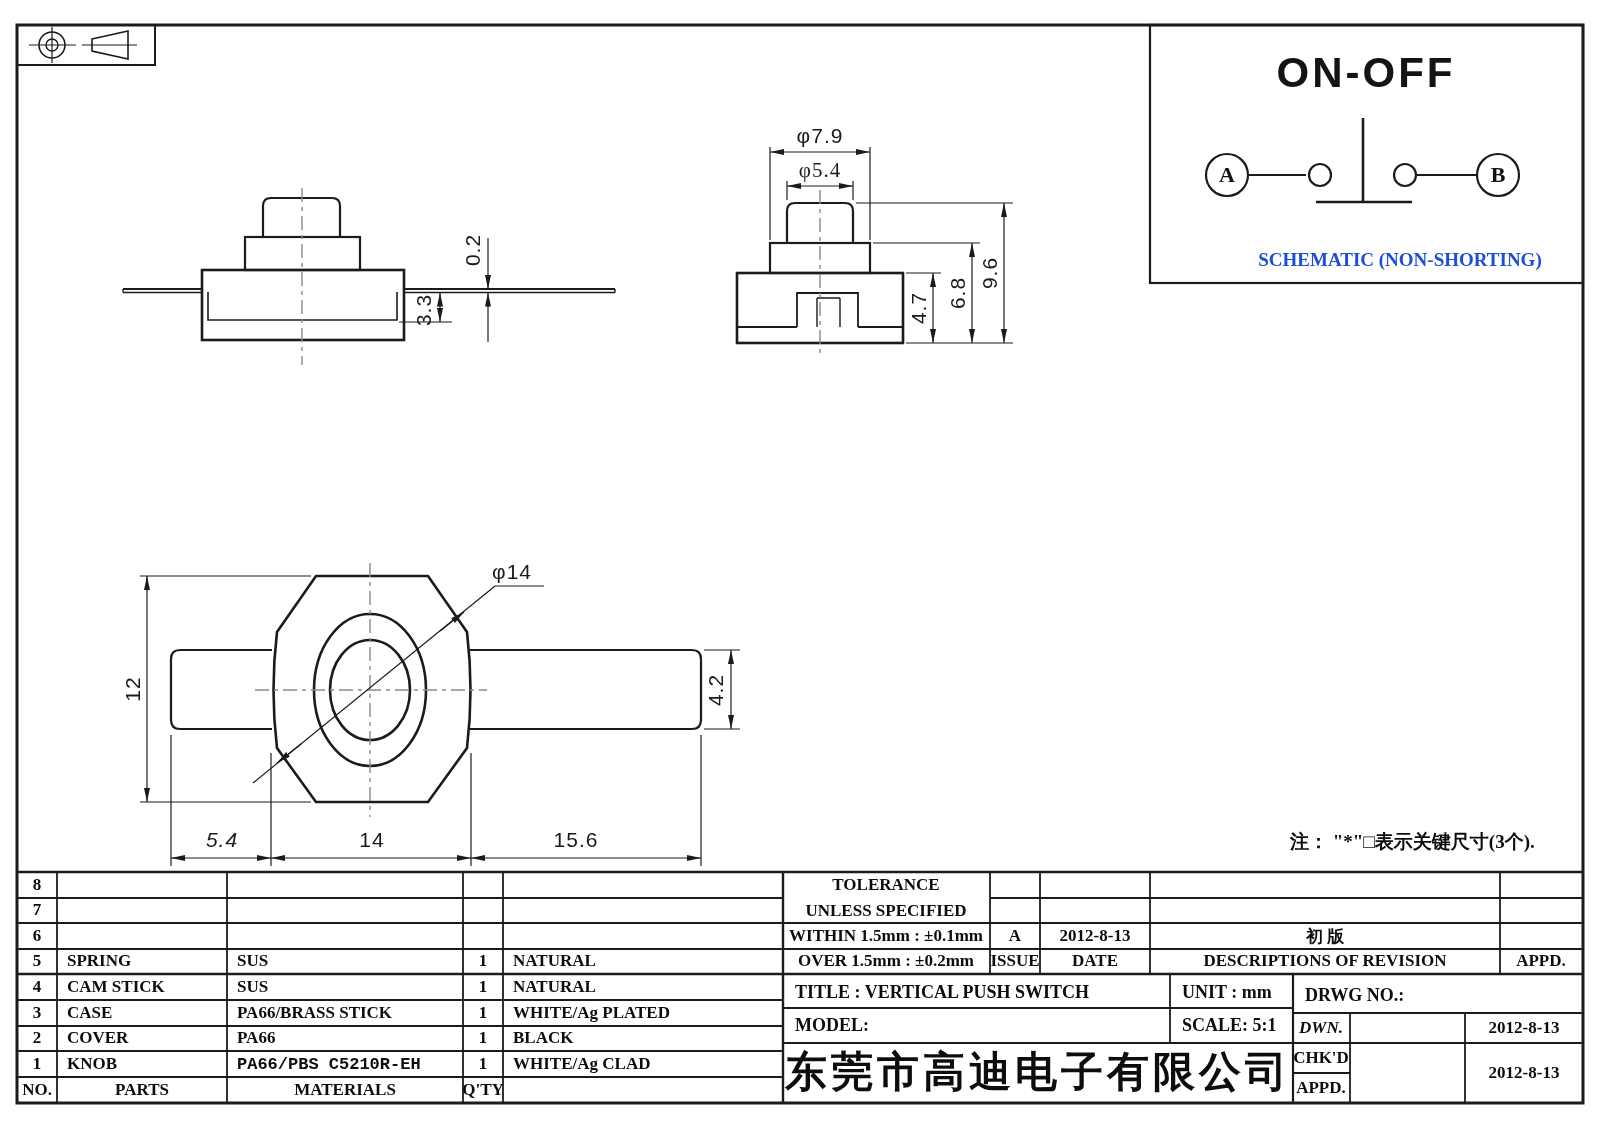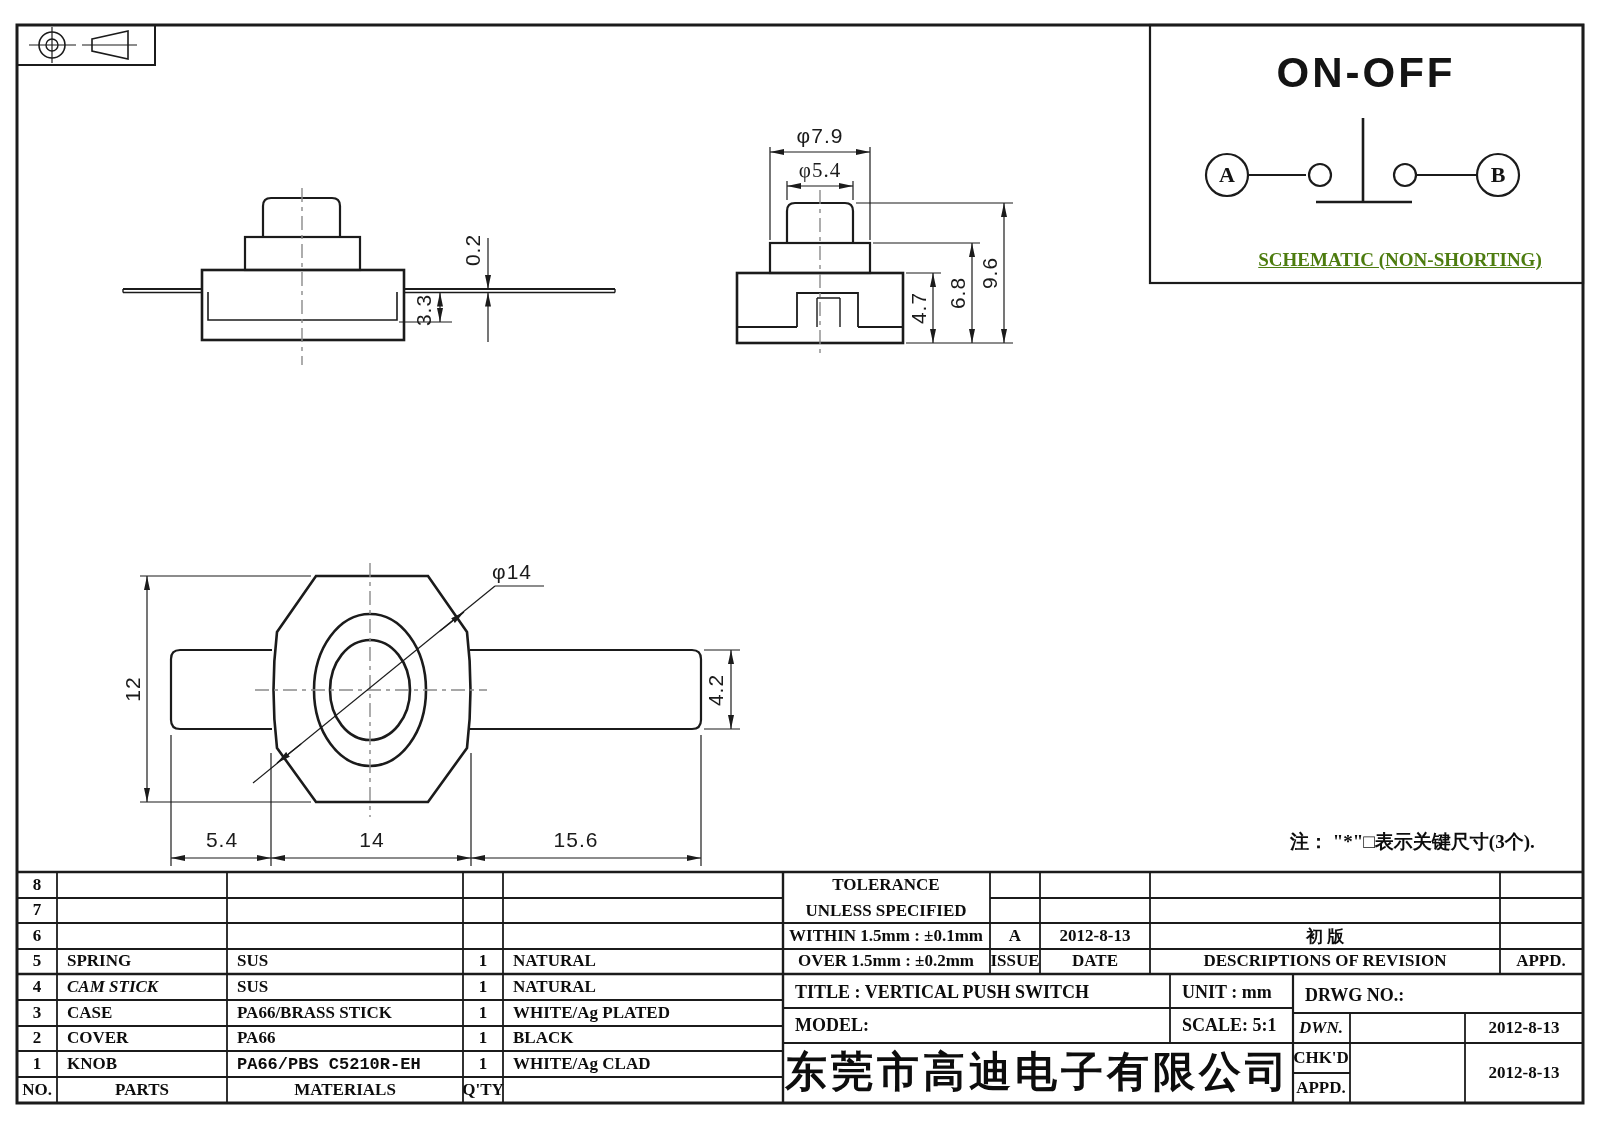--- a/index.html
+++ b/index.html
@@ -7,21 +7,21 @@
         font-family:"Liberation Sans",sans-serif;color:#111;}
   svg{position:absolute;left:0;top:0;}
   .c{position:absolute;transform:translate(-50%,-50%);white-space:nowrap;}
   .l{position:absolute;transform:translate(0,-50%);white-space:nowrap;}
   .r{position:absolute;transform:translate(-50%,-50%) rotate(-90deg);white-space:nowrap;}
   .dim{font:21px "Liberation Sans",sans-serif;color:#1b1b1b;letter-spacing:1px;}
   .tbl{font:bold 17px "Liberation Serif",serif;color:#0d0d0d;}
   .tbl2{font:bold 18px "Liberation Serif",serif;color:#0d0d0d;}
   .onoff{font:bold 42px "Liberation Sans",sans-serif;letter-spacing:3px;color:#141414;}
   .ab{font:bold 22px "Liberation Serif",serif;color:#141414;}
-  .schem{font:bold 19px "Liberation Serif",serif;color:#4d7c0f;text-decoration:underline;}
+  .schem{font:bold 19px "Liberation Serif",serif;color:#1d4ed8;}
   .note{font:bold 19px "Liberation Serif",serif;color:#0d0d0d;}
   .company{font:bold 42px "Liberation Sans",sans-serif;color:#0d0d0d;letter-spacing:4px;}
 </style>
 </head>
 <body>
 
 <div id="page">
 
   <svg width="1600" height="1131" viewBox="0 0 1600 1131">
     <defs>
@@ -213,36 +213,36 @@
 
   <div class="c dim" style="left:820px;top:136px;">φ7.9</div>
   <div class="c dim" style="left:820px;top:170px;font-family:Liberation Serif, serif;">φ5.4</div>
   <div class="r dim" style="left:919px;top:308px;">4.7</div>
   <div class="r dim" style="left:958px;top:293px;">6.8</div>
   <div class="r dim" style="left:990px;top:273px;">9.6</div>
 
   <div class="r dim" style="left:133px;top:689px;">12</div>
   <div class="c dim" style="left:512px;top:572px;">φ14</div>
   <div class="r dim" style="left:716px;top:690px;">4.2</div>
-  <div class="c dim" style="left:222px;top:840px;">5.4</div>
+  <div class="c dim" style="left:222px;top:840px;font-style:italic;">5.4</div>
   <div class="c dim" style="left:372px;top:840px;">14</div>
   <div class="c dim" style="left:576px;top:840px;">15.6</div>
 
   <div class="l note" style="left:1290px;top:842px;">注： "*"□表示关键尺寸(3个).</div>
 
   <div class="c tbl" style="left:37px;top:885px;">8</div>
   <div class="c tbl" style="left:37px;top:910px;">7</div>
   <div class="c tbl" style="left:37px;top:936px;">6</div>
   <div class="c tbl" style="left:37px;top:961px;">5</div>
   <div class="l tbl" style="left:67px;top:961px;">SPRING</div>
   <div class="l tbl" style="left:237px;top:961px;">SUS</div>
   <div class="c tbl" style="left:483px;top:961px;">1</div>
   <div class="l tbl" style="left:513px;top:961px;">NATURAL</div>
   <div class="c tbl" style="left:37px;top:987px;">4</div>
-  <div class="l tbl" style="left:67px;top:987px;font-style:italic;">CAM STICK</div>
+  <div class="l tbl" style="left:67px;top:987px;">CAM STICK</div>
   <div class="l tbl" style="left:237px;top:987px;">SUS</div>
   <div class="c tbl" style="left:483px;top:987px;">1</div>
   <div class="l tbl" style="left:513px;top:987px;">NATURAL</div>
   <div class="c tbl" style="left:37px;top:1013px;">3</div>
   <div class="l tbl" style="left:67px;top:1013px;">CASE</div>
   <div class="l tbl" style="left:237px;top:1013px;">PA66/BRASS STICK</div>
   <div class="c tbl" style="left:483px;top:1013px;">1</div>
   <div class="l tbl" style="left:513px;top:1013px;">WHITE/Ag PLATED</div>
   <div class="c tbl" style="left:37px;top:1038px;">2</div>
   <div class="l tbl" style="left:67px;top:1038px;">COVER</div>

